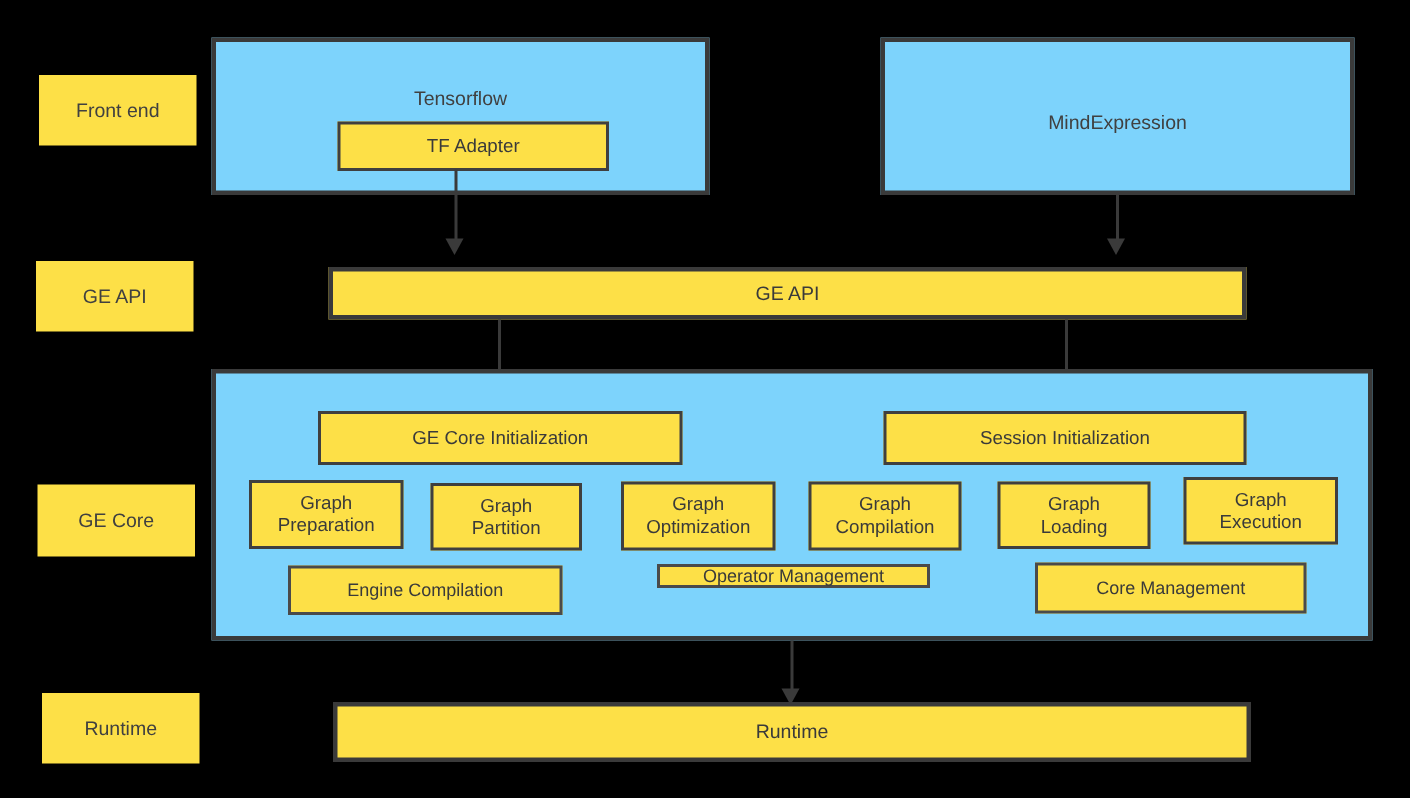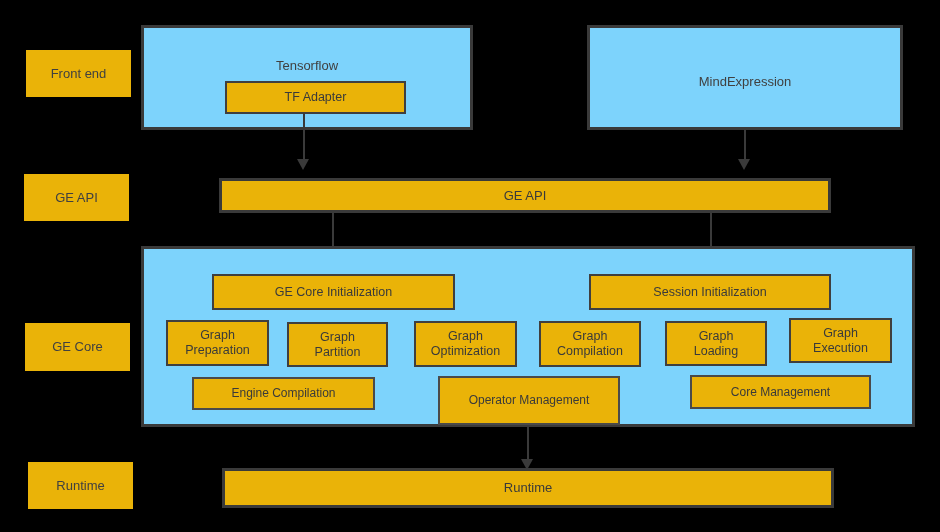--- a/index.html
+++ b/index.html
@@ -16,21 +16,21 @@
     position: relative;
     width: 940px;
     height: 532px;
     background: #000000;
     font-family: "Liberation Sans", sans-serif;
   }
 
   
   .box {
     position: absolute;
-    background: #eab308;
+    background: #fde047;
     color: #3a3a3a;
     display: flex;
     align-items: center;
     justify-content: center;
     text-align: center;
     line-height: 1.18;
     white-space: pre-line;
   }
 
   
@@ -180,21 +180,21 @@
 
   <div class="box framed node" style="left:789px; top:318px; width:103px; height:45px;">
     <span>Graph
 Execution</span>
   </div>
 
   <div class="box framed-thin node-sm" style="left:192px; top:377px; width:183px; height:33px;">
     <span>Engine Compilation</span>
   </div>
 
-  <div class="box framed-thin node-sm" style="left:438px; top:376px; width:182px; height:49px;">
+  <div class="box framed-thin node-sm" style="left:438px; top:376px; width:182px; height:16px;">
     <span>Operator Management</span>
   </div>
 
   <div class="box framed-thin node-sm" style="left:690px; top:375px; width:181px; height:34px;">
     <span>Core Management</span>
   </div>
 
   <div class="conn">
     <div class="conn-line" style="left:527px; top:427px; height:35px;"></div>
     <div class="conn-head" style="left:521px; top:459px;"></div>

